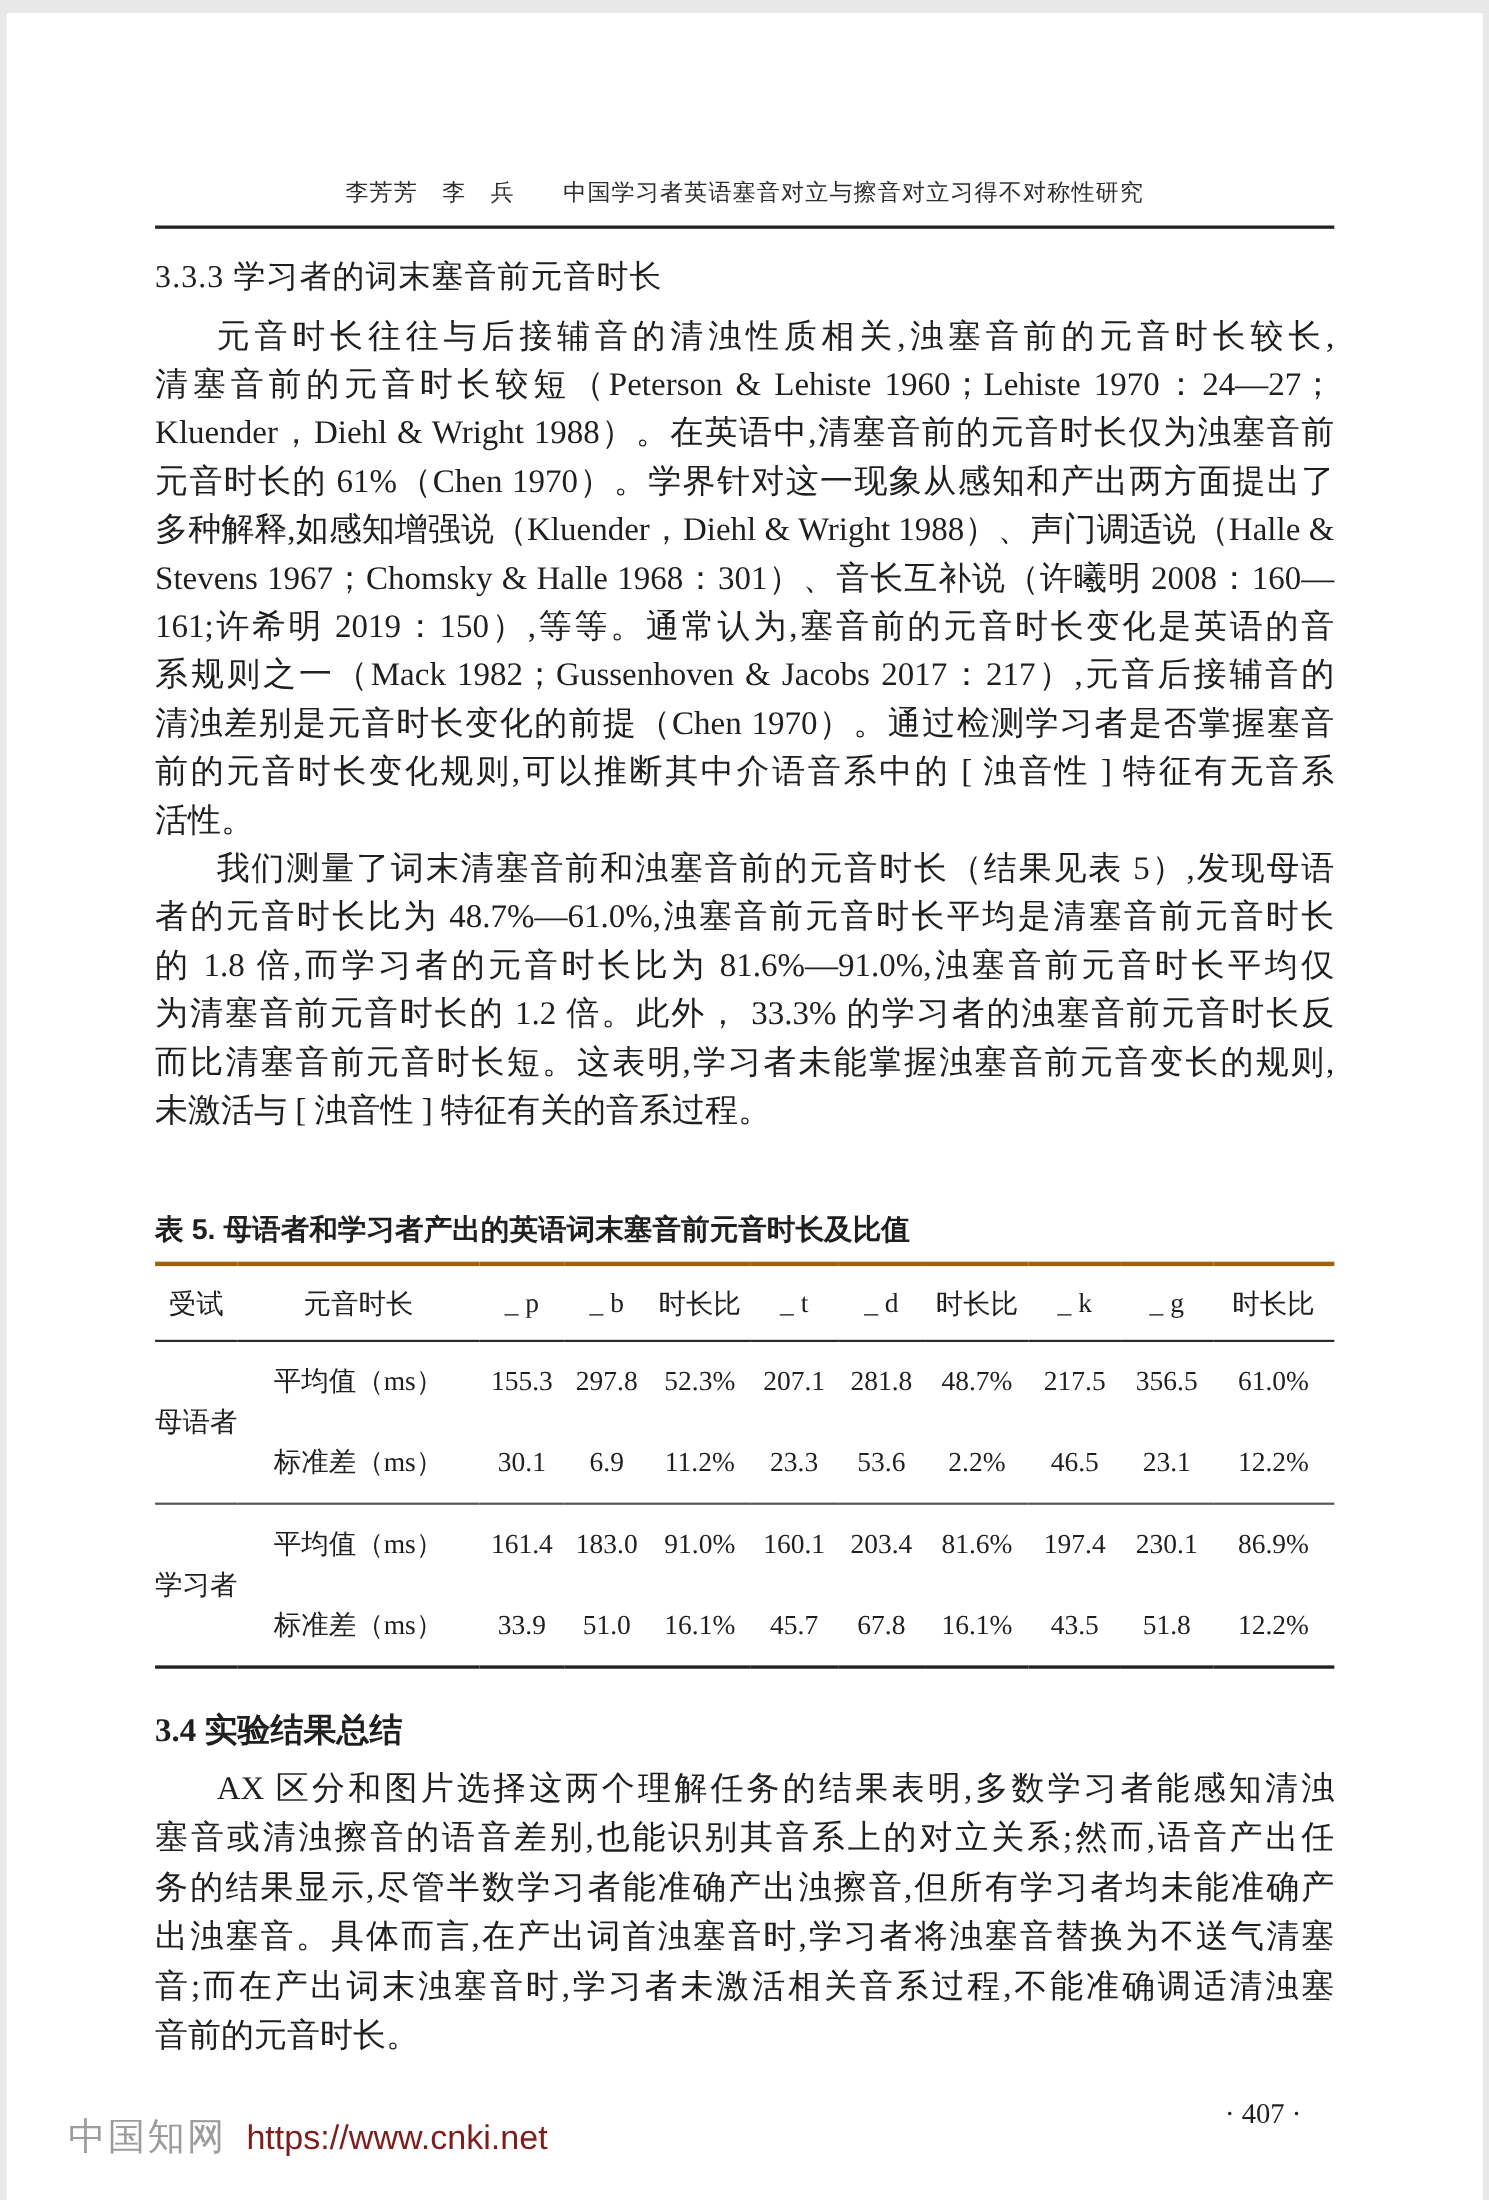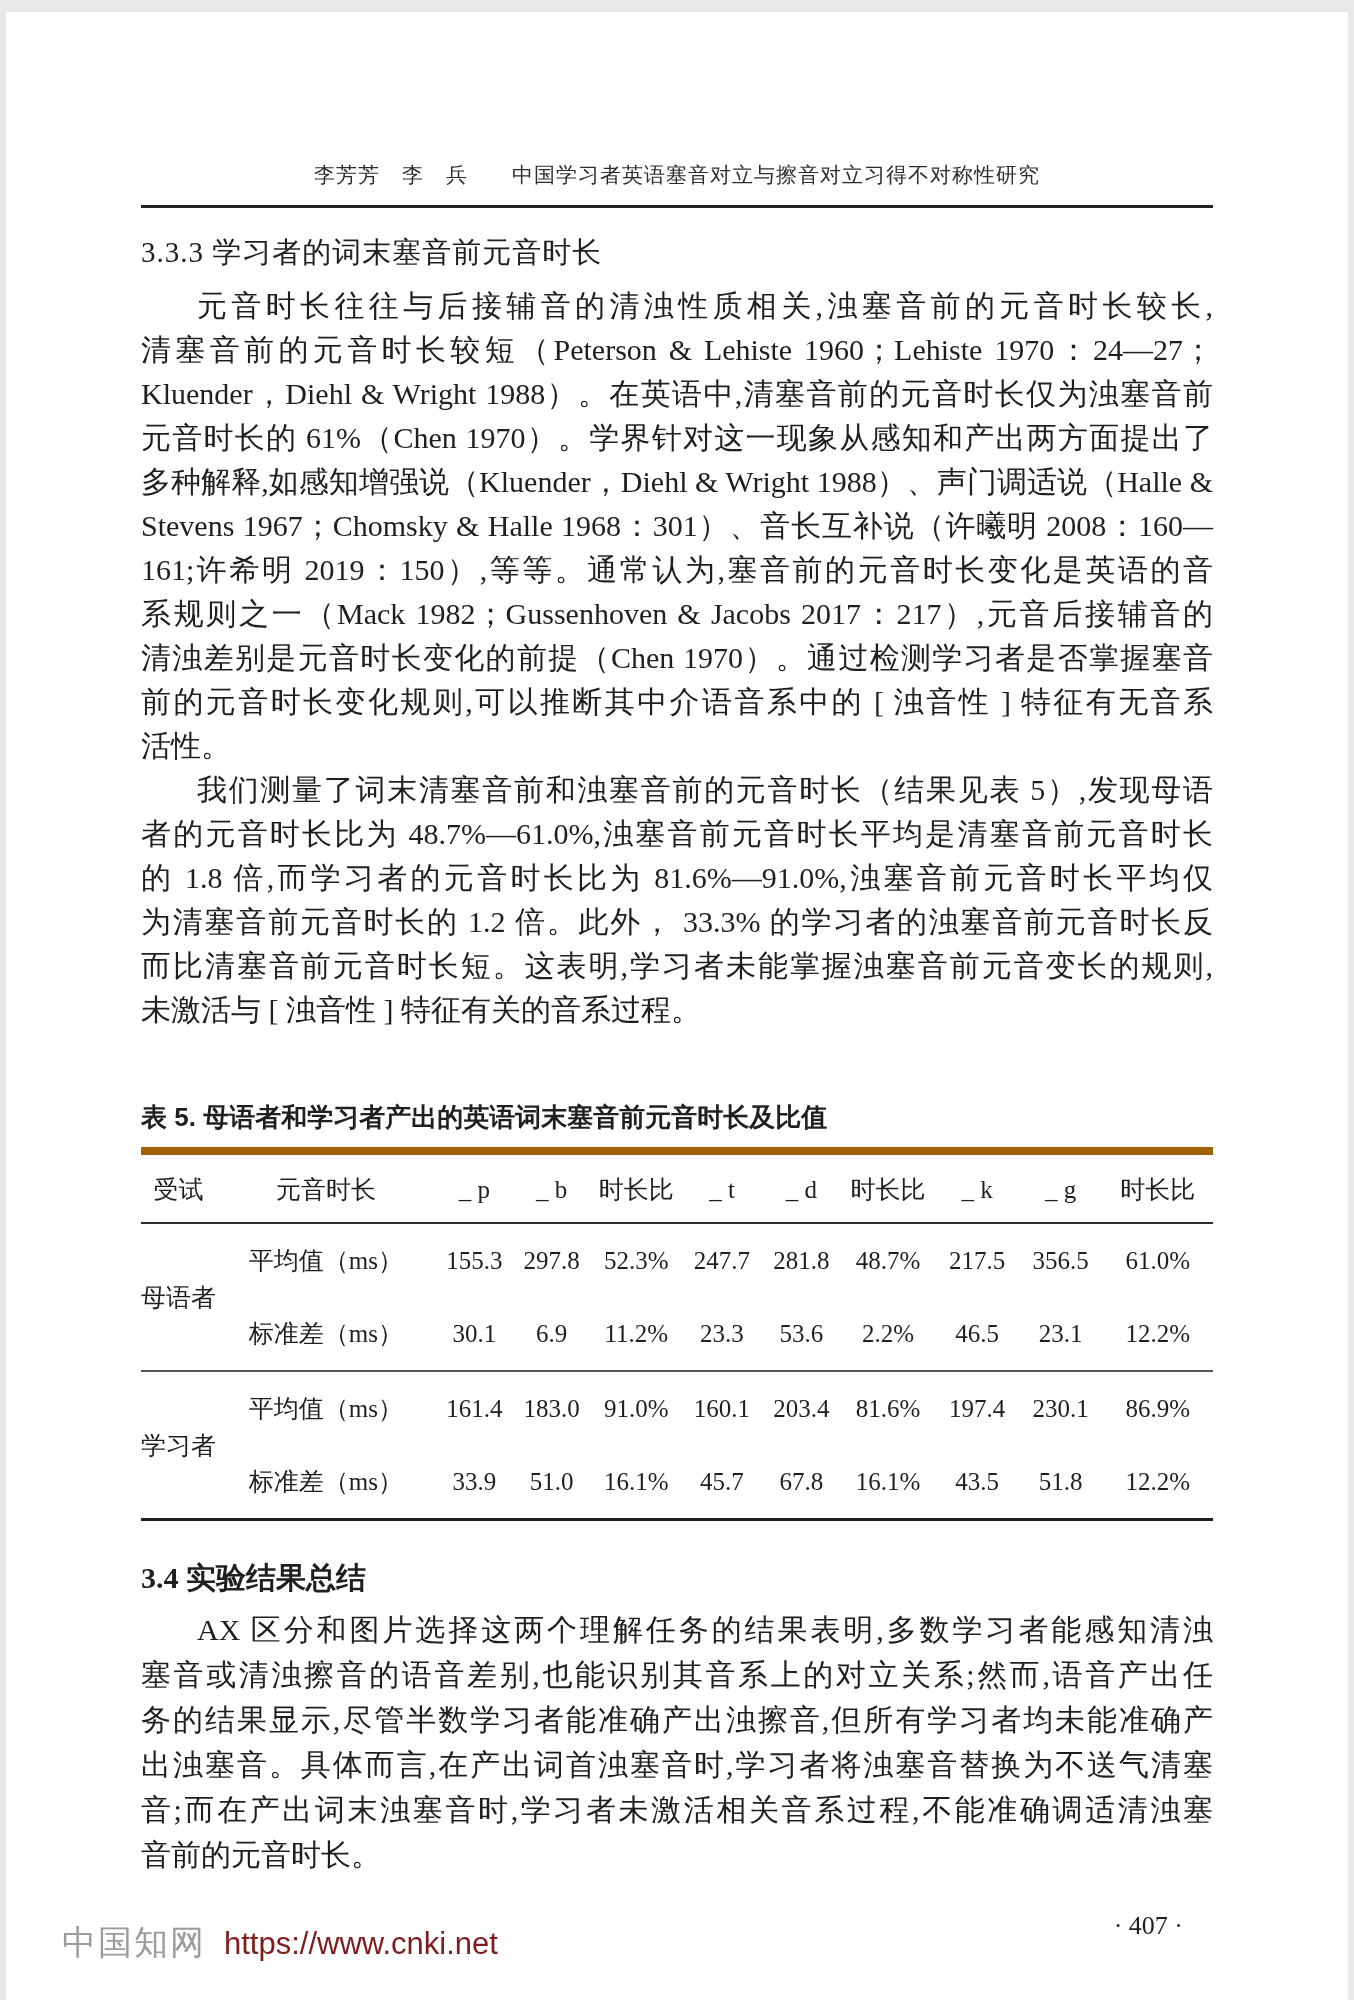--- a/index.html
+++ b/index.html
@@ -43,21 +43,21 @@
     margin:67px 0 0 0;
     font-family:"Liberation Sans","DejaVu Sans",sans-serif;
     font-weight:700;
     font-size:26px;
     line-height:36px;
   }
   table.t5 {
     width:100%;
     margin-top:12px;
     border-collapse:collapse;
-    border-top:8px solid #a16207;
+    border-top:4px solid #a16207;
     border-bottom:3px solid #1f1f1f;
     font-size:25px;
   }
   table.t5 th {
     font-weight:400;
     padding:18px 0 16px 0;
     border-bottom:2px solid #2a2a2a;
     text-align:center;
     white-space:nowrap;
   }
@@ -162,21 +162,21 @@
           <th>时长比</th>
         </tr>
       </thead>
       <tbody>
         <tr>
           <td rowspan="2">母语者</td>
           <td>平均值（ms）</td>
           <td>155.3</td>
           <td>297.8</td>
           <td>52.3%</td>
-          <td>247.7</td>
+          <td>207.1</td>
           <td>281.8</td>
           <td>48.7%</td>
           <td>217.5</td>
           <td>356.5</td>
           <td>61.0%</td>
         </tr>
         <tr>
           <td>标准差（ms）</td>
           <td>30.1</td>
           <td>6.9</td>

